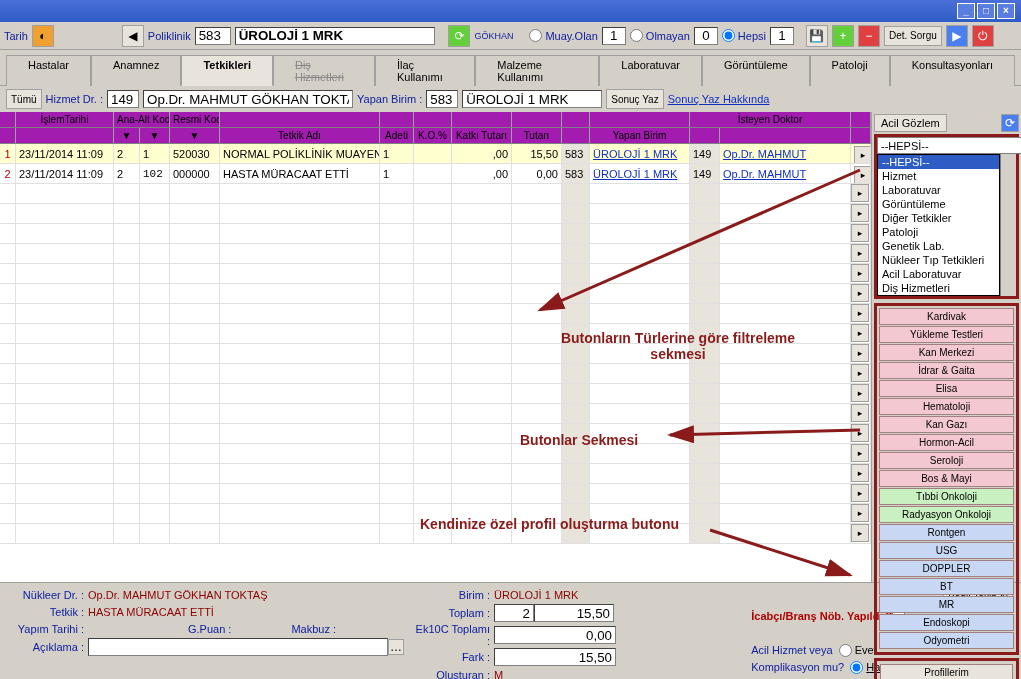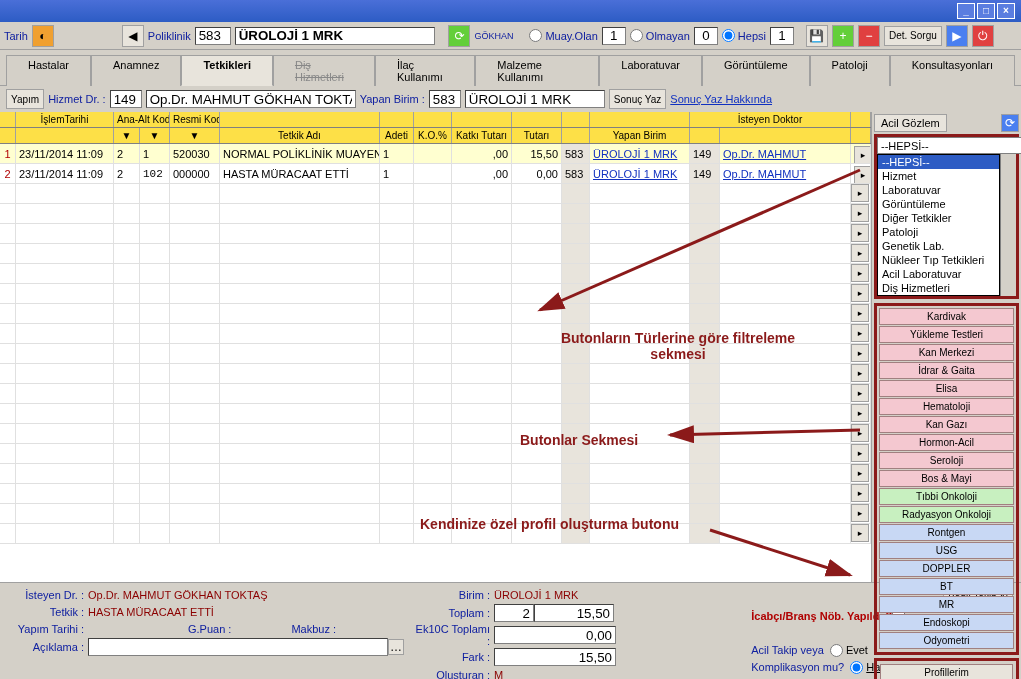--- a/index.html
+++ b/index.html
@@ -34,21 +34,21 @@
 .dd-list .dd-item { padding: 1px 4px; white-space: nowrap; }
 .dd-list .dd-item.sel { background: #2d5cc4; color: #fff; }
 .dd-scroll { width: 16px; background: #d4d0c8; border-left: 1px solid #808080; }
 .category-box { border: 3px solid #8b1a1a; padding: 2px; margin-bottom: 3px; }
 .cat-btn { display: block; width: 100%; border: 1px solid #a08080; padding: 2px 2px; font-size: 10px; text-align: center; cursor: pointer; margin-bottom: 1px; white-space: nowrap; overflow: hidden; }
 .cat-pink { background: #f4c8d0; }
 .cat-green { background: #c8f0c0; }
 .cat-blue { background: #c8d8f4; }
 .profile-box { border: 3px solid #8b1a1a; padding: 3px; }
 .grid-header { display: flex; background: #d4d0c8; border-bottom: 1px solid #808080; font-size: 10px; }
-.gh { border-right: 1px solid #a0a0a0; padding: 2px 3px; text-align: center; background: #fde047; overflow: hidden; white-space: nowrap; }
+.gh { border-right: 1px solid #a0a0a0; padding: 2px 3px; text-align: center; background: #a21caf; overflow: hidden; white-space: nowrap; }
 .grid-header2 { display: flex; background: #d4d0c8; border-bottom: 1px solid #808080; font-size: 10px; }
 .grid-rows { font-size: 11px; }
 .gr { display: flex; height: 20px; align-items: center; border-bottom: 1px solid #e0e0e0; }
 .gr.even { background: #ffffd0; }
 .gr.odd { background: #fff; }
 .gc { border-right: 1px solid #e0e0e0; padding: 0 3px; overflow: hidden; white-space: nowrap; height: 100%; line-height: 20px; }
 .gc.num { color: #b00000; text-align: center; }
 .gc.right { text-align: right; }
 .gc.gray { background: #e8e4dc; }
 .gc.link { color: #1030c0; text-decoration: underline; }
@@ -126,21 +126,21 @@
     <div class="tab strike">Diş Hizmetleri</div>
     <div class="tab">İlaç Kullanımı</div>
     <div class="tab">Malzeme Kullanımı</div>
     <div class="tab">Laboratuvar</div>
     <div class="tab">Görüntüleme</div>
     <div class="tab">Patoloji</div>
     <div class="tab">Konsultasyonları</div>
   </div>
 
 <div class="subbar">
-  <button class="btn-sm">Yapım</button>
+  <button class="btn-sm">Tümü</button>
   <span class="label-blue">Hizmet Dr. :</span>
   <input class="input-sunken" style="width: 32px;" value="149">
   <input class="input-sunken" style="width: 210px;" value="Op.Dr. MAHMUT GÖKHAN TOKTAŞ">
   <span class="label-blue">Yapan Birim :</span>
   <input class="input-sunken" style="width: 32px;" value="583">
   <input class="input-sunken" style="width: 140px;" value="ÜROLOJİ 1 MRK">
   <button class="btn-sm">Sonuç Yaz</button>
   <span class="link-underline">Sonuç Yaz Hakkında</span>
 </div>
 
@@ -581,21 +581,21 @@
     </div>
     <div class="profile-box">
       <button class="cat-btn" style="background:#e8e4dc">Profillerim</button>
     </div>
   </div>
 </div>
 
 <div class="bottom-form">
   <div class="bf-left">
     <div class="bf-row">
-        <span class="bf-label">İsteyen Dr. :</span>
+        <span class="bf-label">Nükleer Dr. :</span>
         <span class="bf-val maroon">Op.Dr. MAHMUT GÖKHAN TOKTAŞ</span>
       </div>
     <div class="bf-row">
         <span class="bf-label">Tetkik :</span>
         <span class="bf-val maroon">HASTA MÜRACAAT ETTİ</span>
       </div>
     <div class="bf-row">
         <span class="bf-label">Yapım Tarihi :</span>
         <span style="width:100px"></span>
         <span class="label-blue">G.Puan :</span>
@@ -633,21 +633,21 @@
   </div>
   <div class="bf-right">
     <div class="bf-row" style="justify-content:flex-end">
         <button class="btn-sm">Bağlı Takip Al</button>
       </div>
     <div class="bf-row">
         <span class="label-red">İcabçı/Branş Nöb. Yapıldı ?</span>
         <input type="checkbox" style="">
       </div>
     <div class="bf-row"></div>
-    <div class="bf-row"><span class="label-blue">Acil Takip veya</span>&nbsp;&nbsp;<label class="radio">
+    <div class="bf-row"><span class="label-blue">Acil Hizmet veya</span>&nbsp;&nbsp;<label class="radio">
           <input type="radio" name="acil" style="">
           <span>Evet</span>
         </label></div>
     <div class="bf-row"><span class="label-blue">Komplikasyon mu?</span>&nbsp;&nbsp;<label class="radio">
           <input type="radio" name="acil" checked="" style="">
           <span style="text-decoration:underline">Hayır</span>
         </label></div>
   </div>
 </div>
 

